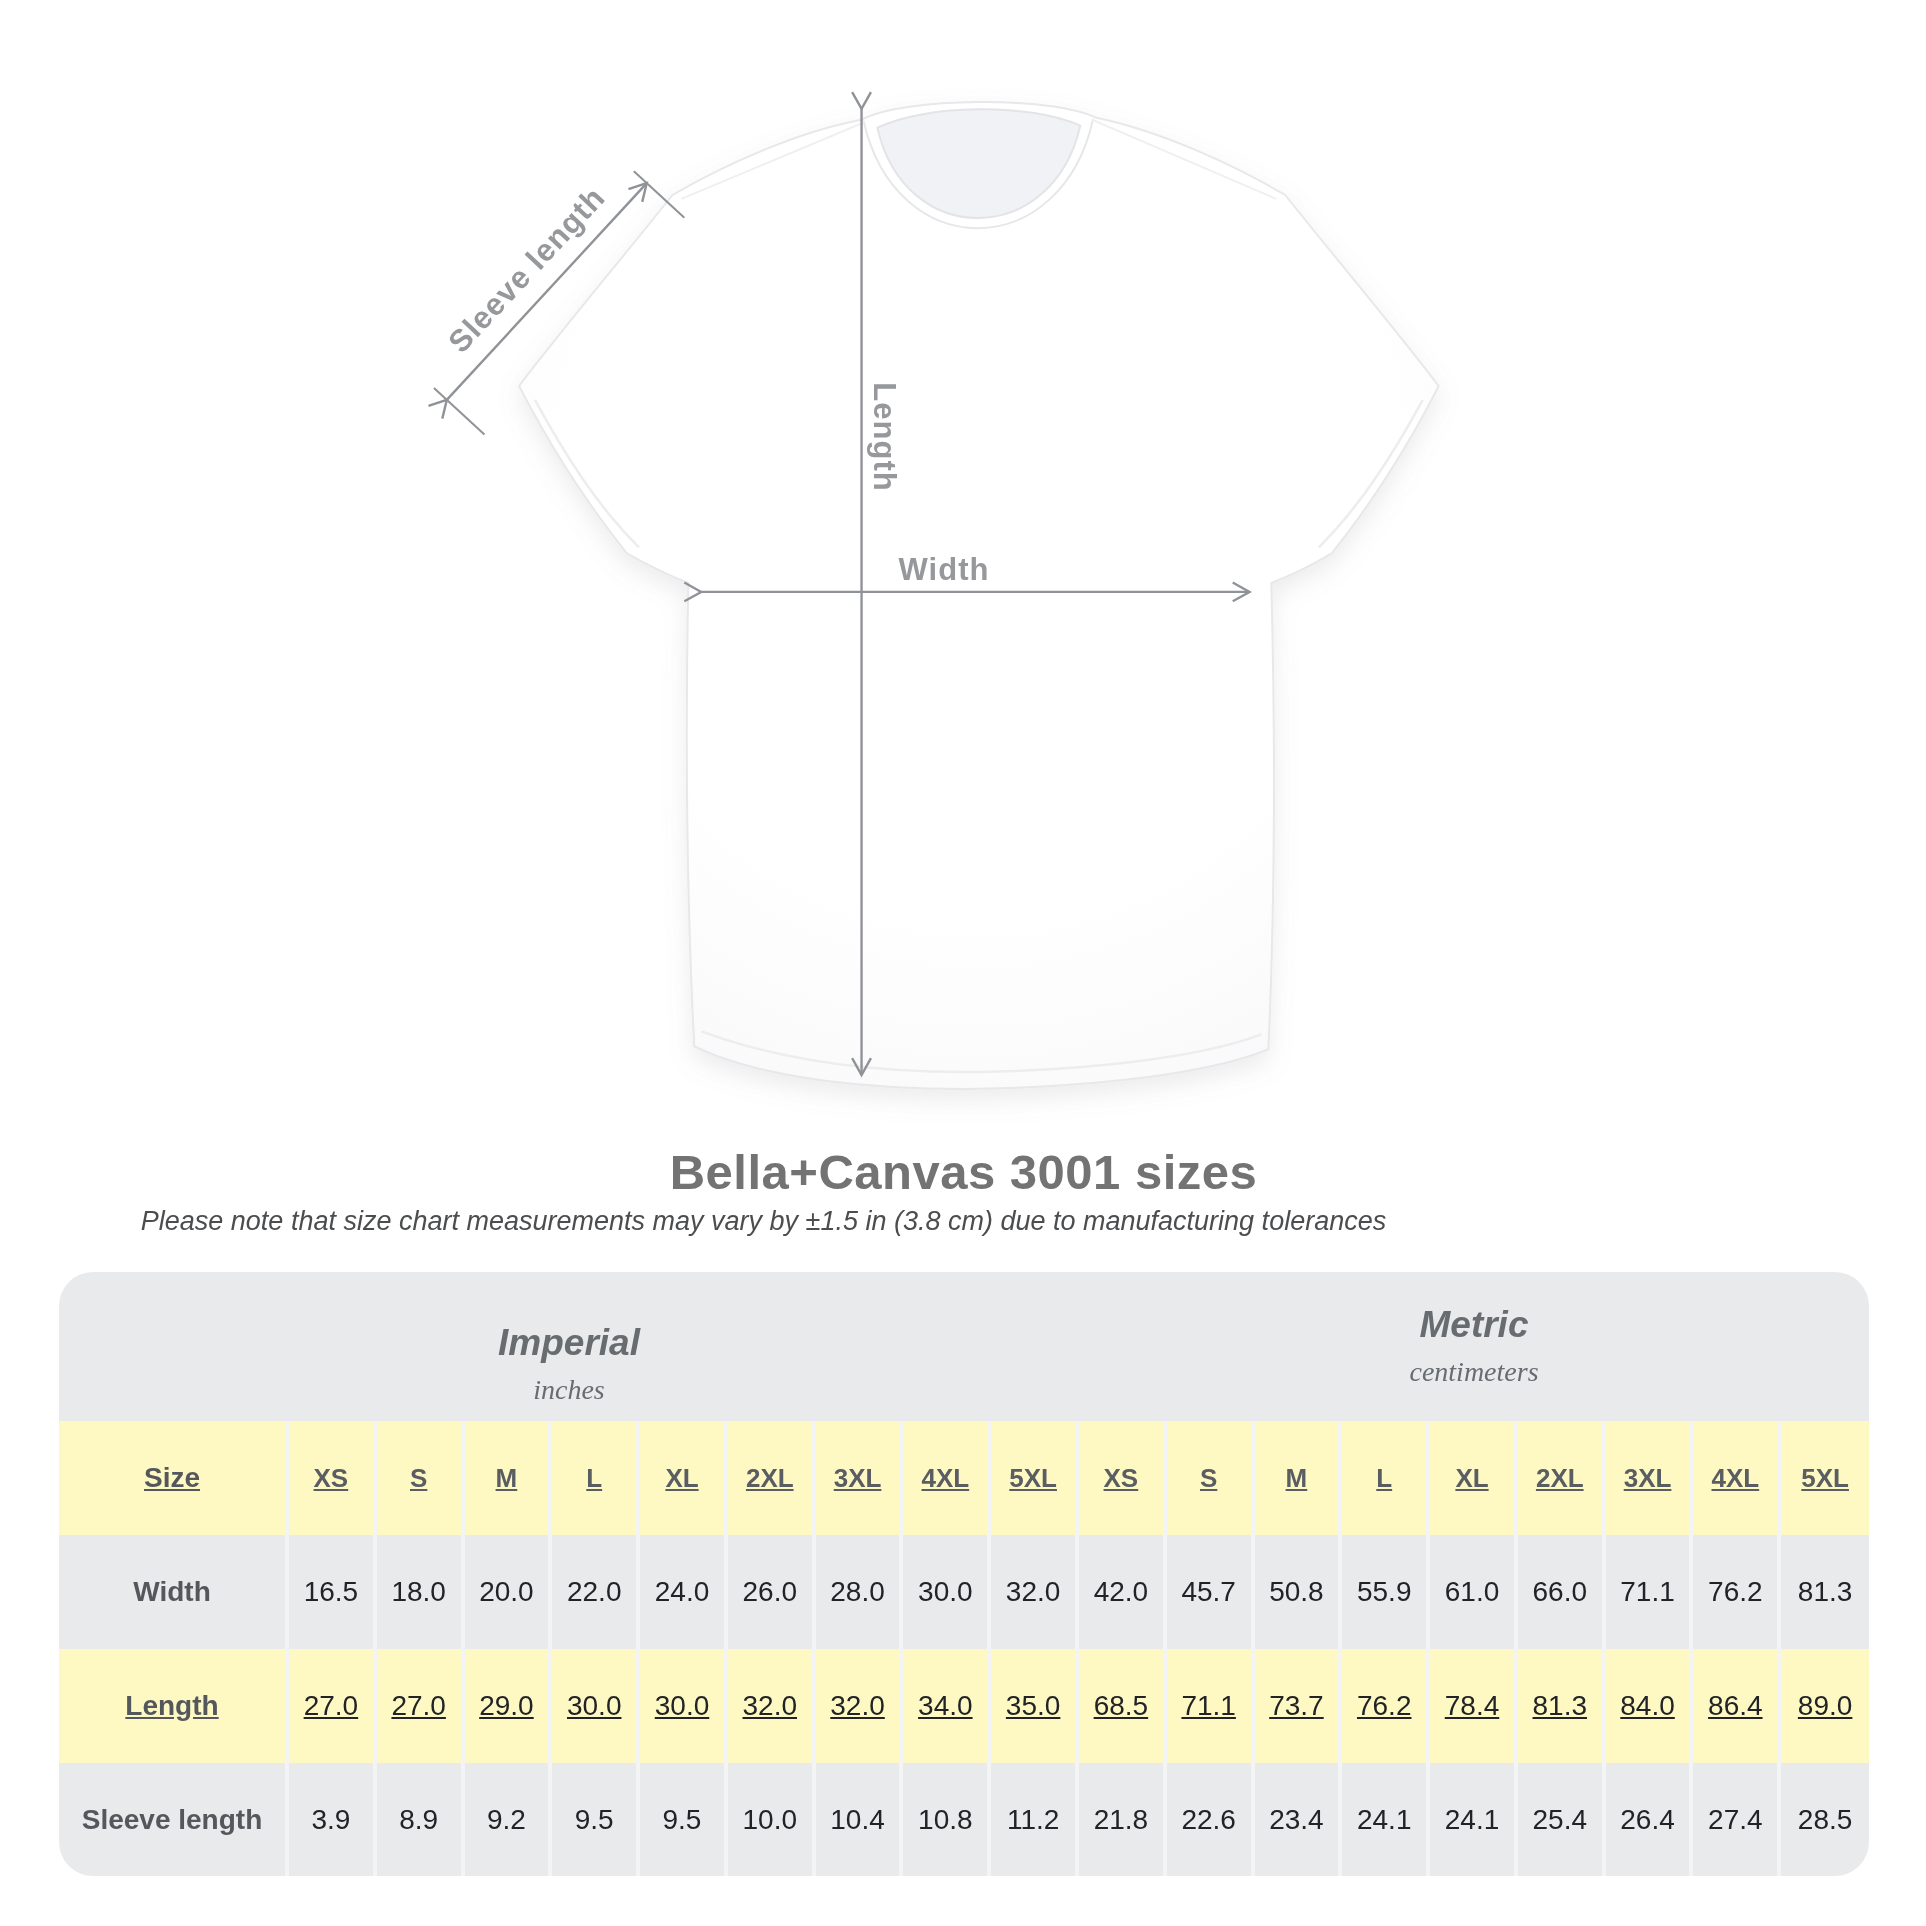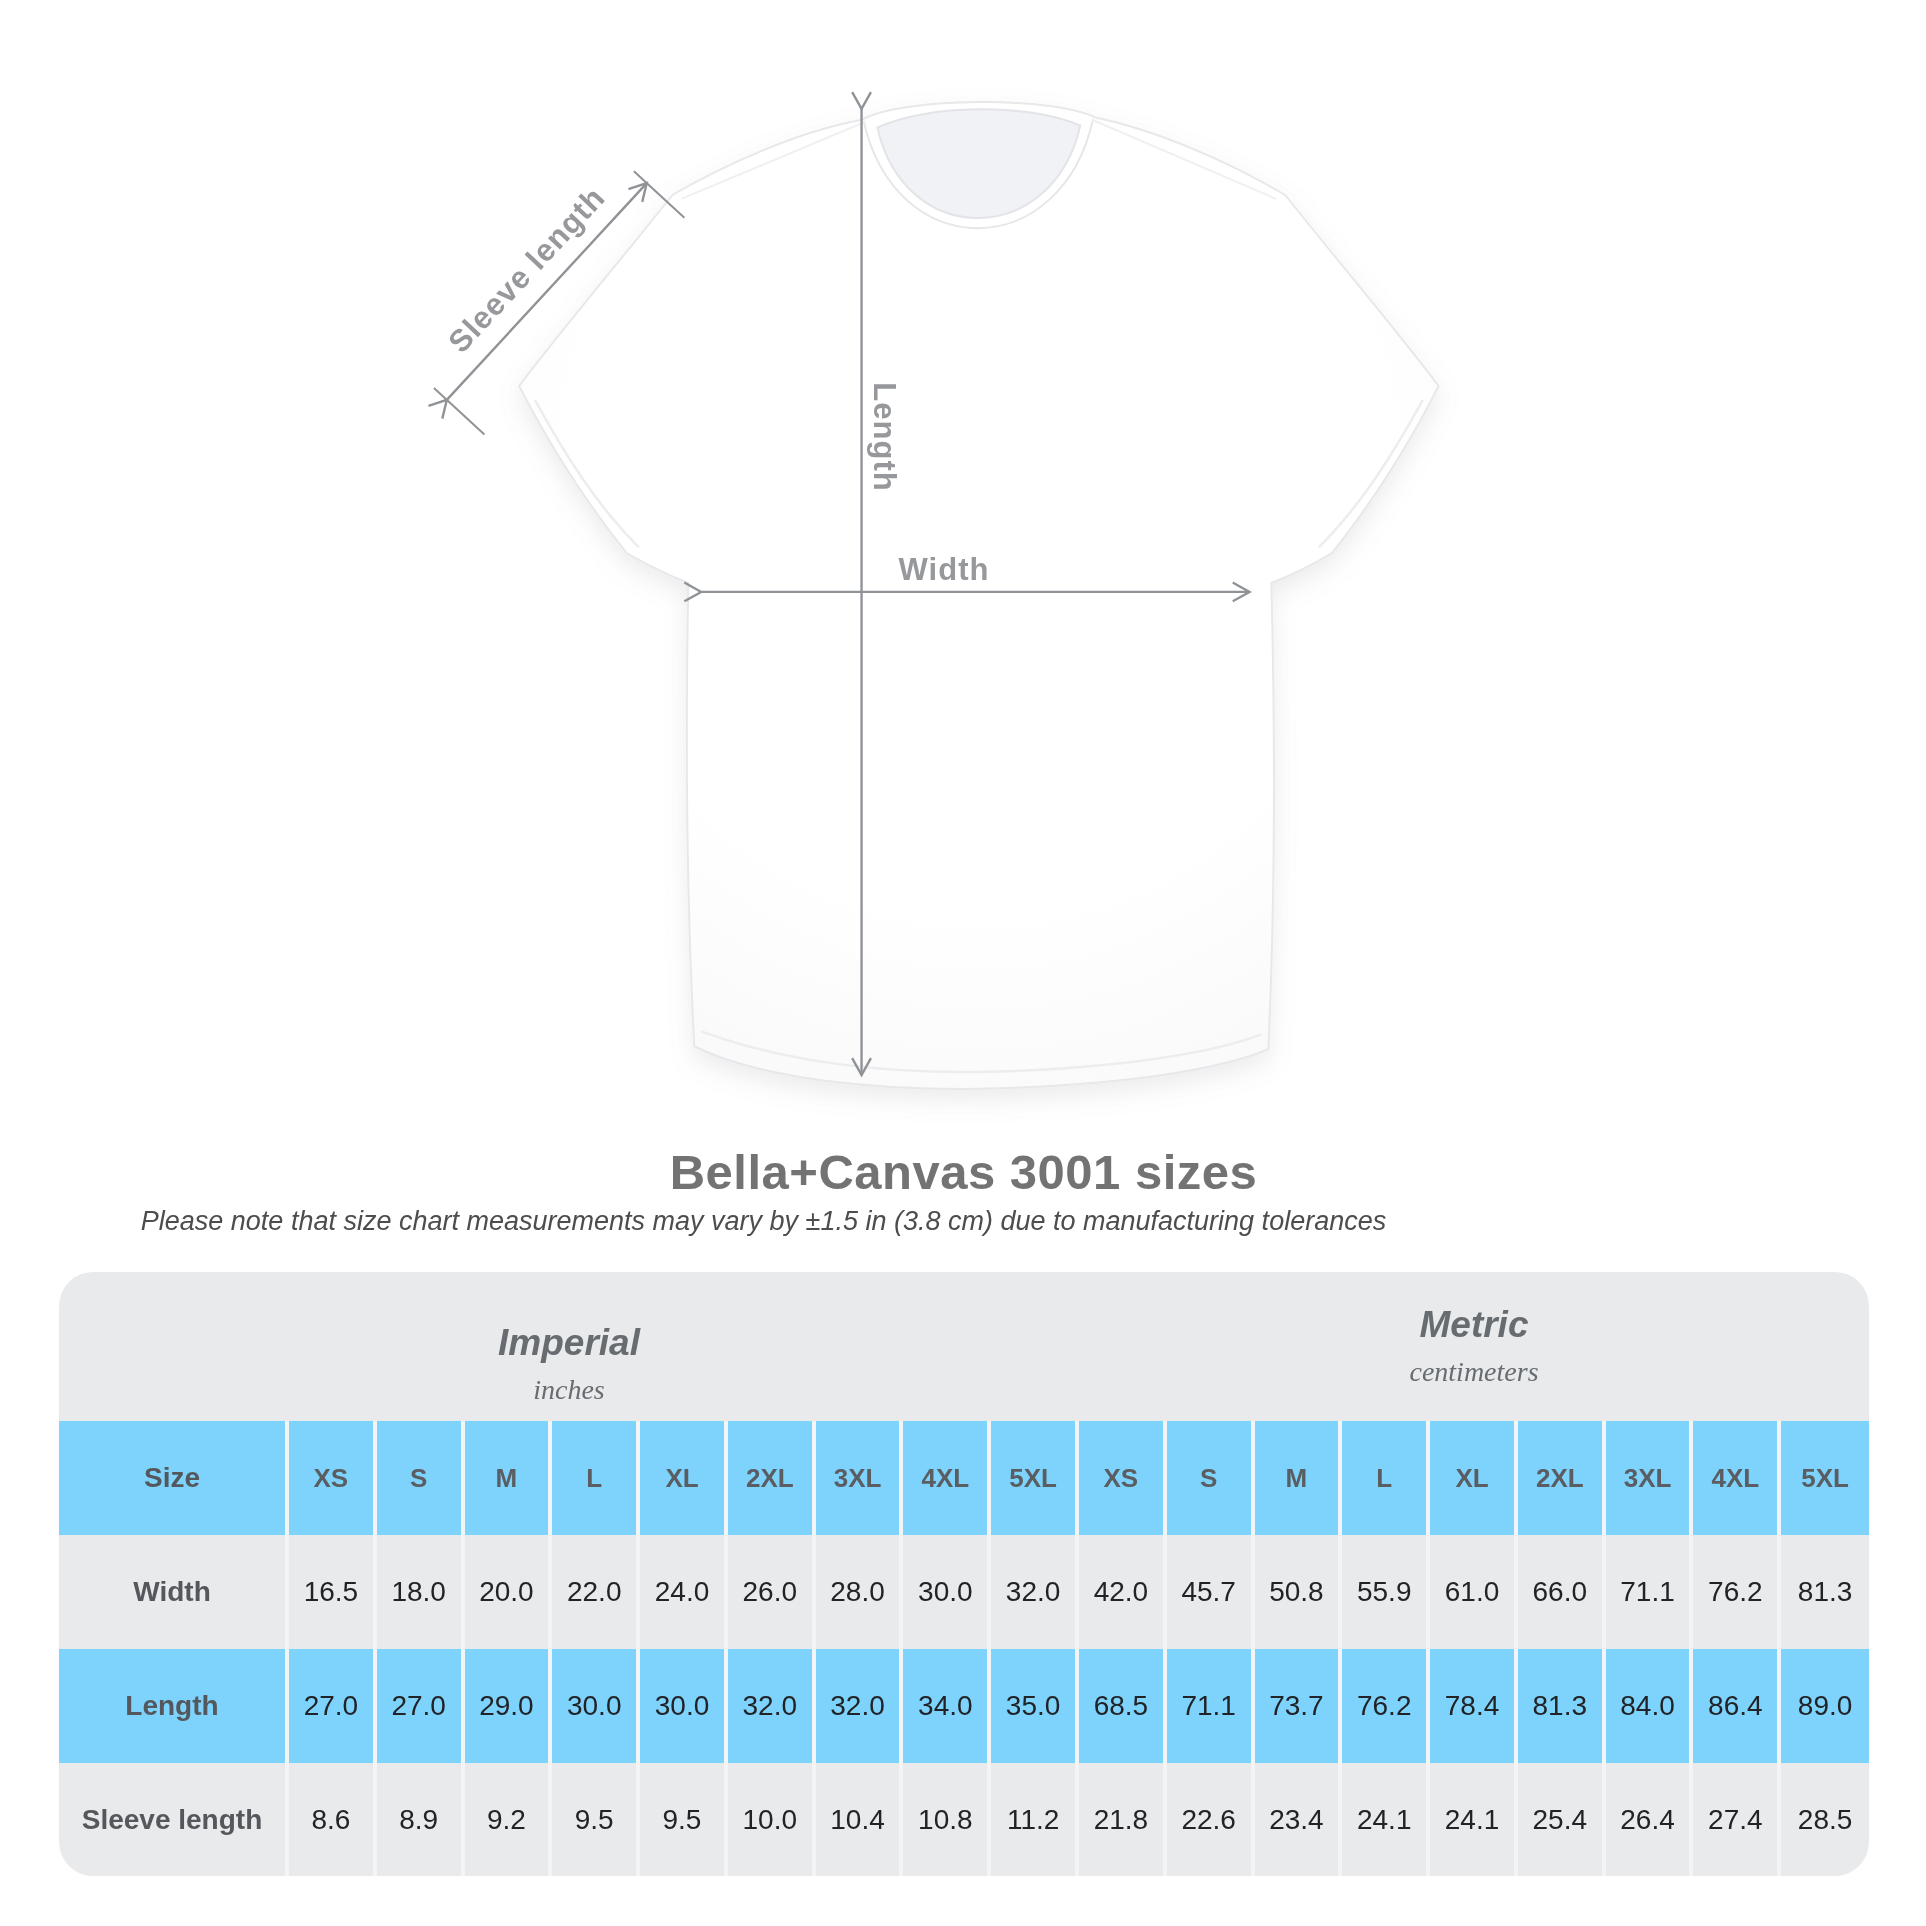--- a/index.html
+++ b/index.html
@@ -41,21 +41,21 @@
   }
   .group-head .g-title{font-size:37px;font-weight:bold;font-style:italic;}
   .group-head .g-unit{font-size:28px;font-style:italic;margin-top:10px;font-family:Liberation Serif, serif;}
   .gh-imperial{grid-column:1 / span 10;grid-row:1;margin-top:18px;}
   .gh-metric{grid-column:11 / span 9;grid-row:1;}
   .cell{
     display:flex;align-items:center;justify-content:center;
     border-right:4px solid #f3f4f6;
   }
   .cell.last-col{border-right:none;}
-  .row-white{background:#7dd3fc;}
+  .row-white{background:#fef9c3;text-decoration:underline;}
   .row-gray{background:transparent;}
   .corner-cell,.label-cell{font-weight:bold;font-size:28px;color:#54585c;}
   .size-head{font-weight:bold;font-size:26px;color:#5a5e63;}
   .value{font-size:28px;color:#212326;}
 </style>
 </head>
 <body>
 
 <div class="hero">
   <svg width="1927" height="1168" viewBox="0 0 1946 1180">
@@ -183,21 +183,21 @@
     <div class="cell value row-white">68.5</div>
     <div class="cell value row-white">71.1</div>
     <div class="cell value row-white">73.7</div>
     <div class="cell value row-white">76.2</div>
     <div class="cell value row-white">78.4</div>
     <div class="cell value row-white">81.3</div>
     <div class="cell value row-white">84.0</div>
     <div class="cell value row-white">86.4</div>
     <div class="cell value row-white last-col">89.0</div>
     <div class="cell label-cell row-gray">Sleeve length</div>
-    <div class="cell value row-gray">8.6</div>
+    <div class="cell value row-gray">3.9</div>
     <div class="cell value row-gray">8.9</div>
     <div class="cell value row-gray">9.2</div>
     <div class="cell value row-gray">9.5</div>
     <div class="cell value row-gray">9.5</div>
     <div class="cell value row-gray">10.0</div>
     <div class="cell value row-gray">10.4</div>
     <div class="cell value row-gray">10.8</div>
     <div class="cell value row-gray">11.2</div>
     <div class="cell value row-gray">21.8</div>
     <div class="cell value row-gray">22.6</div>

